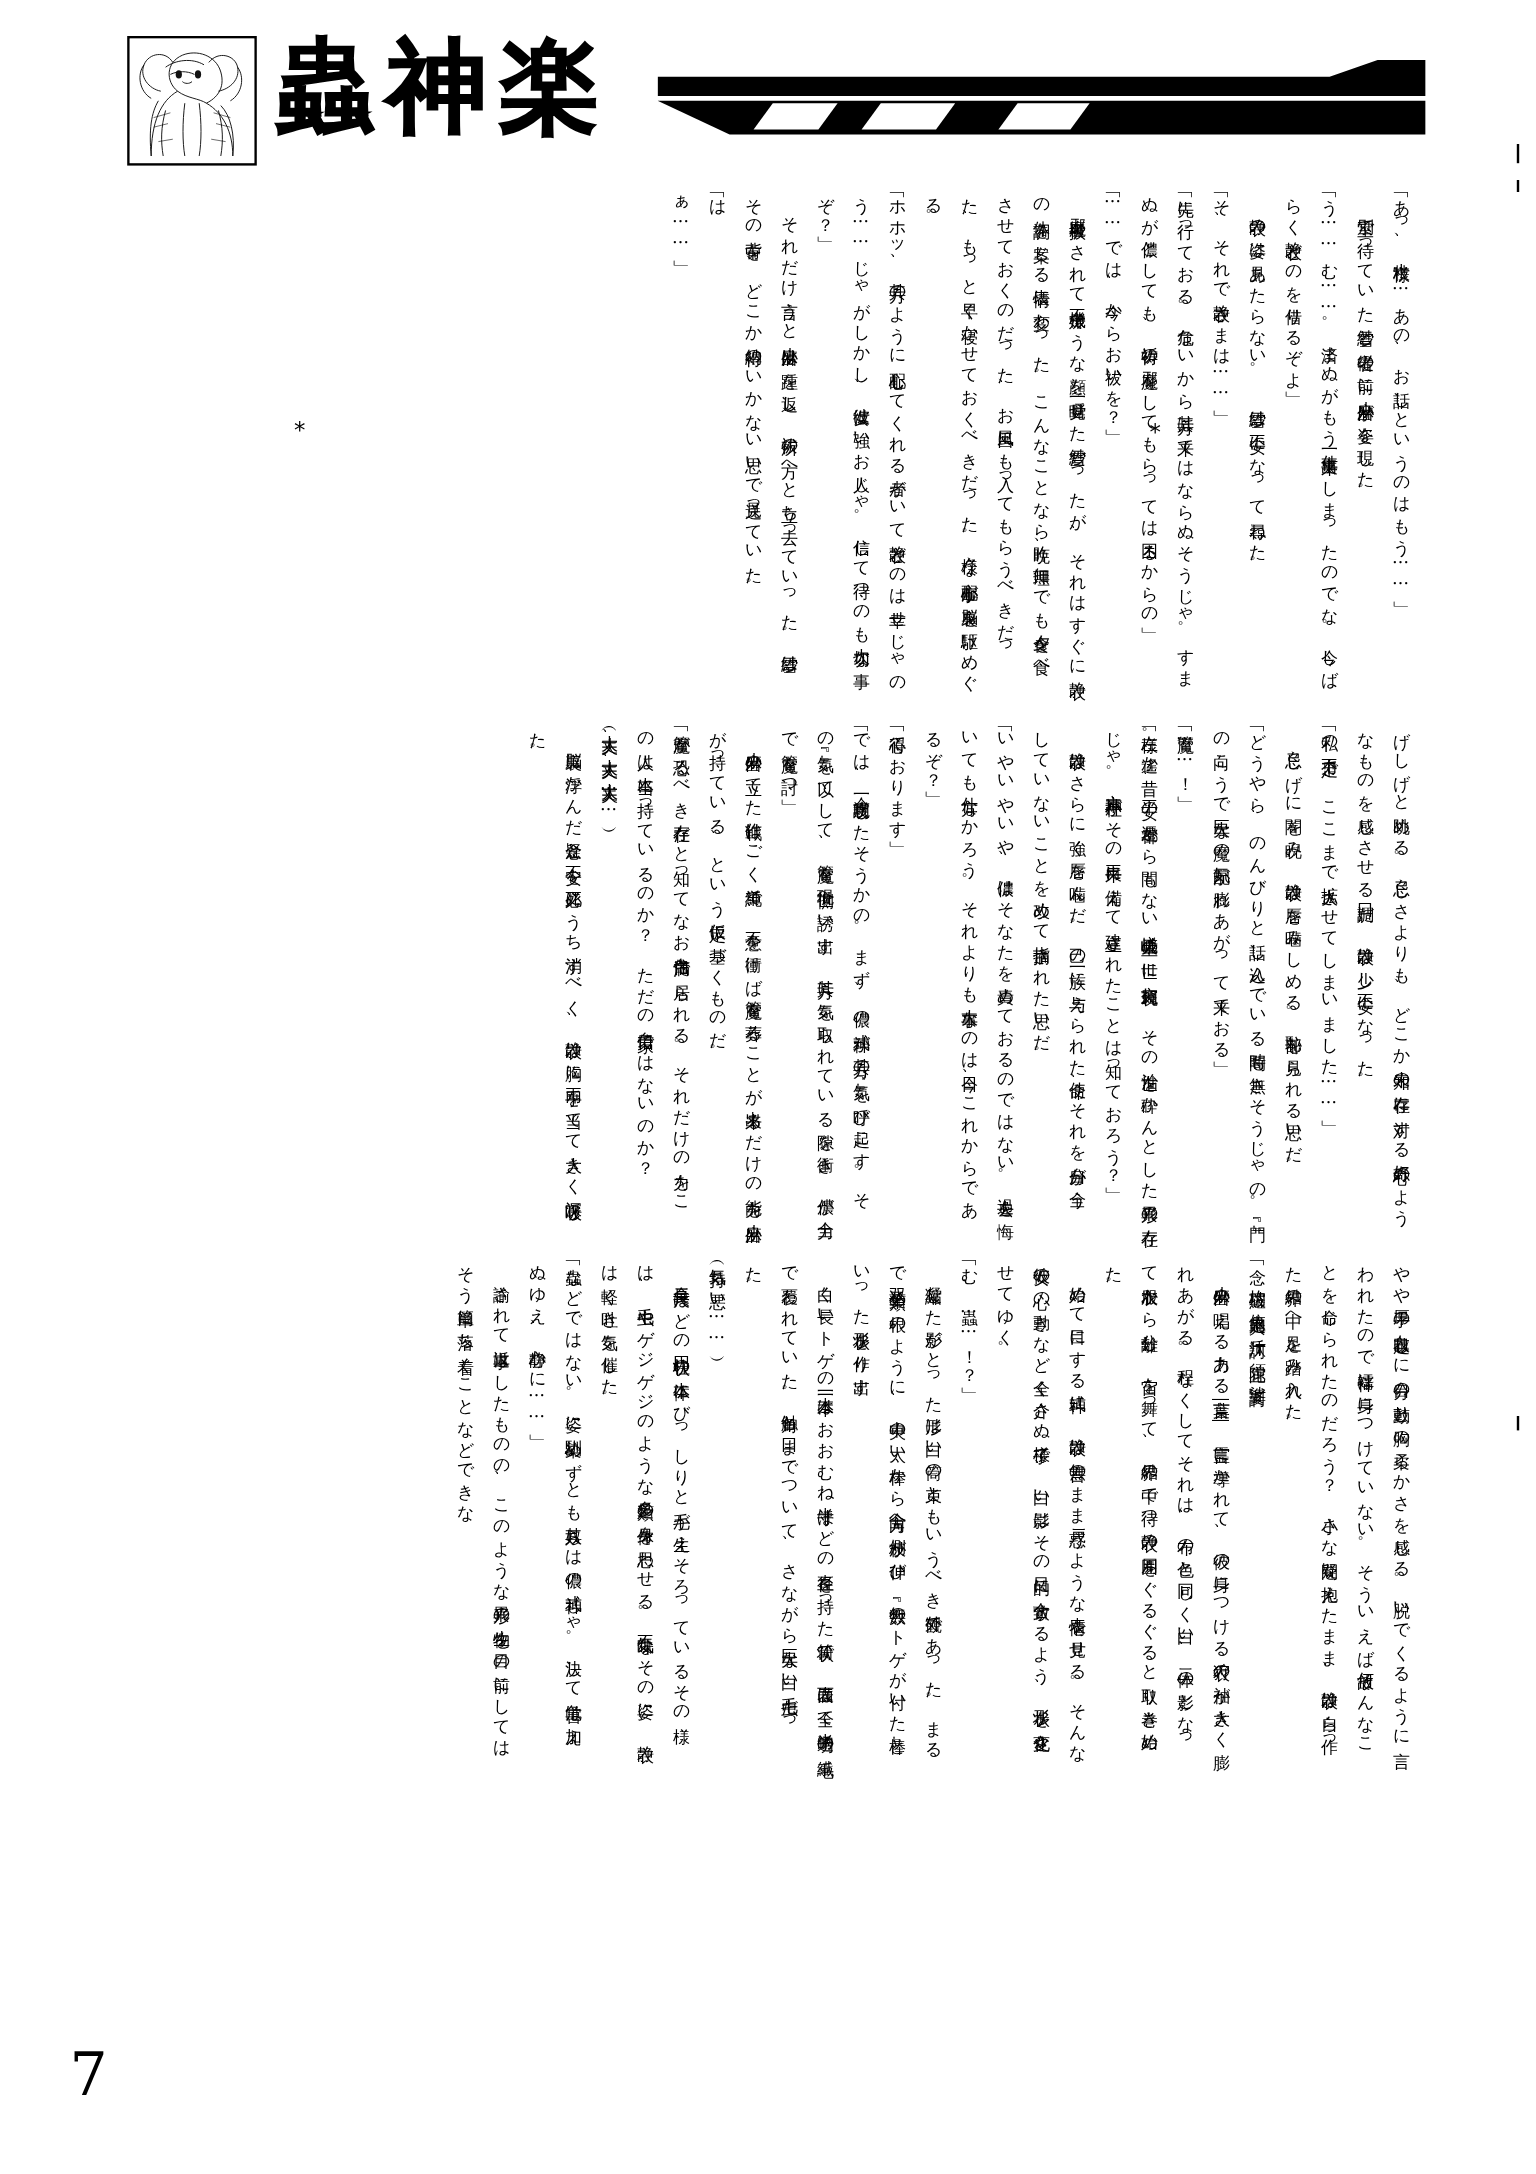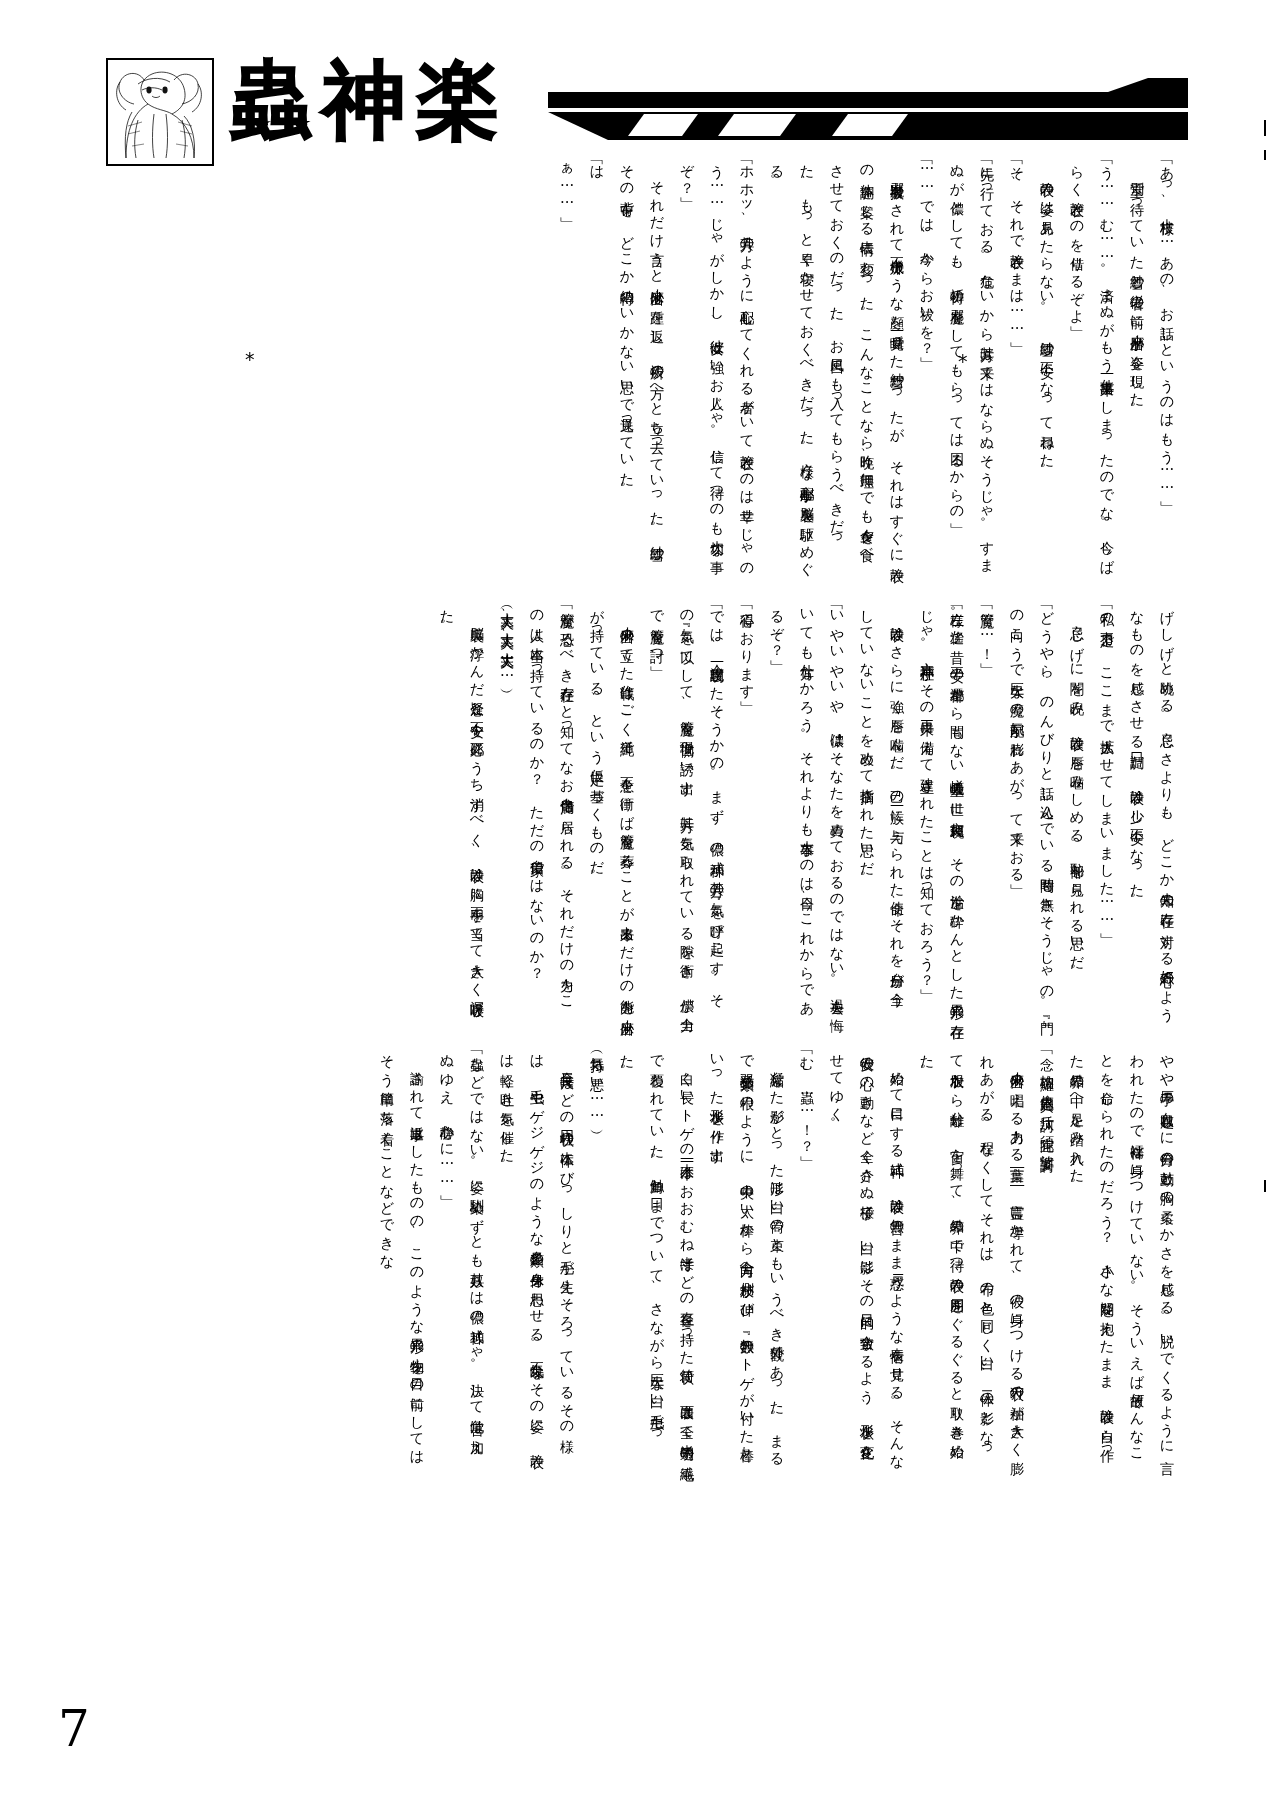--- a/index.html
+++ b/index.html
@@ -17,21 +17,20 @@
     background: #ffffff;
     overflow: hidden;
   }
   
   .header {
     position: absolute;
     left: 0;
     top: 0;
     width: 1280px;
     height: 150px;
-    margin-top: 28px;
   }
   .logo-box {
     position: absolute;
     left: 106px;
     top: 30px;
     width: 104px;
     height: 104px;
     border: 2px solid #000;
     background: #fff;
     overflow: hidden;

